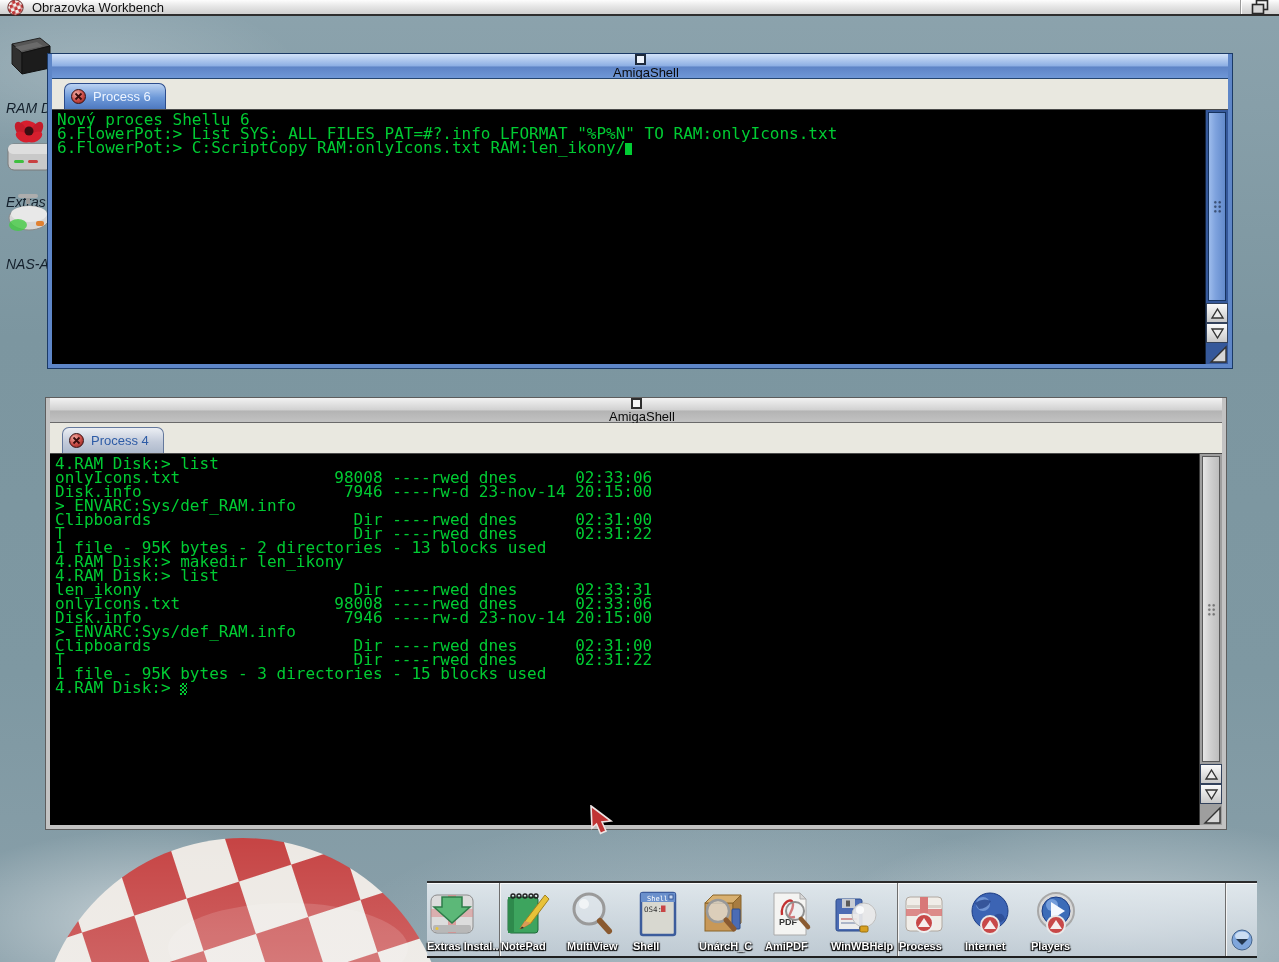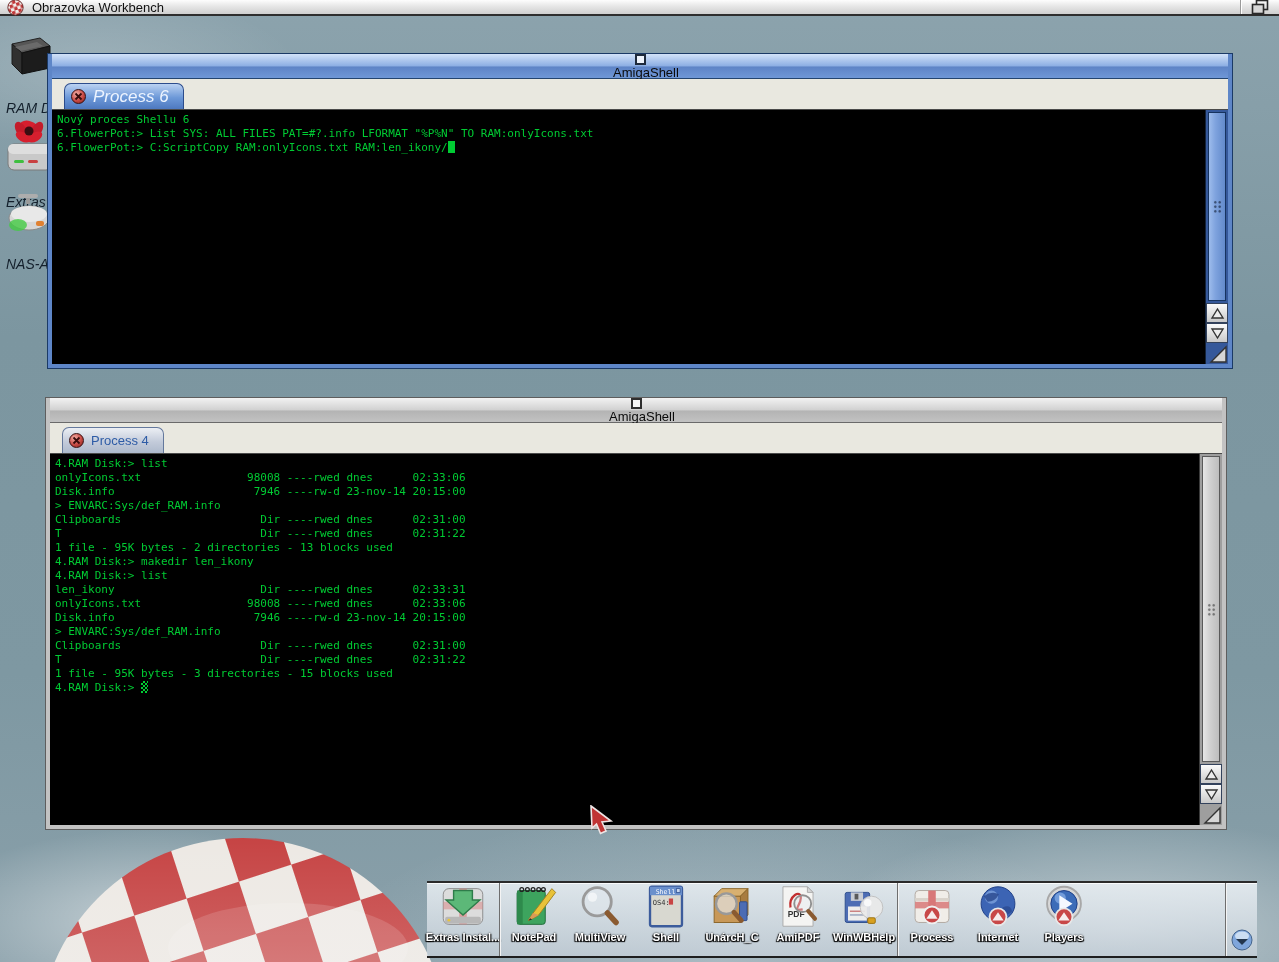--- a/index.html
+++ b/index.html
@@ -47,30 +47,30 @@
   .tb-gadgets { margin-left:auto; display:flex; height:100%; }
   .tb-g { width:24px; height:100%; display:flex; align-items:center; justify-content:center; cursor:pointer;
           border-left:1px solid rgba(20,30,60,.45); box-shadow:inset 1px 0 0 rgba(255,255,255,.5); }
   .tb-g svg { display:block; }
   .win.active .tb-g { color:#14243C; } .win.inactive .tb-g { color:#2E2E2E; }
 
   .tabstrip { height:31px; background:#E9E8E0; border-bottom:1px solid #4A4A4A; display:flex; align-items:flex-end; padding-left:12px; position:relative; }
   .tab { height:26px; min-width:96px; padding:0 14px 0 6px; display:flex; align-items:center; gap:7px;
          border:1px solid #2C4C8C; border-bottom:none; border-radius:7px 7px 0 0; cursor:pointer; }
   .win.active .tab { background:linear-gradient(#BBD2F2, #6C98D8 55%, #4E79C0); }
-  .win.active .tab .tab-label { color:#EDF4FF; font-size:17px;font-style:italic; }
+  .win.active .tab .tab-label { color:#EDF4FF; font-size:13px; }
   .win.inactive .tab { background:linear-gradient(#ECEFF4, #C3CBDA 55%, #AEBACC); border-color:#64789C; }
   .win.inactive .tab .tab-label { color:#2E5CA6; font-size:13px; }
   .tab-ball { width:15px; height:15px; border-radius:50%; flex:0 0 auto;
     background:radial-gradient(circle at 35% 30%, #F4B0A8, #C84A44 55%, #7C1E18); border:1px solid #3A1010; position:relative; }
   .tab-ball svg { position:absolute; left:2px; top:2px; }
 
   .body-row { flex:1; display:flex; min-height:0; }
   .console { flex:1; background:#000; overflow:hidden; padding:3px 0 0 5px; cursor:text; }
-  .console pre, .promptline { font-family:"DejaVu Sans Mono", monospace; font-size:11px; line-height:14px; color:#00CC33; white-space:pre; }
+  .console pre, .promptline { font-family:"DejaVu Sans Mono", monospace; font-size:16px; line-height:14px; color:#00CC33; white-space:pre; }
   .cursor-solid { display:inline-block; width:7px; height:12px; background:#00CC33; vertical-align:-2px; }
   .cursor-dither { display:inline-block; width:7px; height:12px; vertical-align:-2px;
     background:repeating-conic-gradient(#00CC33 0% 25%, #000 0% 50%); background-size:4px 4px; }
 
   
   .sb { width:23px; display:flex; flex-direction:column; border-left:1px solid #14243C; }
   .win.active .sb { background:#35589A; }
   .win.inactive .sb { background:#9E9E9E; border-left-color:#3C3C3C; }
   .sb-track { flex:1; padding:2px; }
   .sb-thumb { width:100%; height:100%; border:1px solid #16335F; display:flex; align-items:center; justify-content:center; }
@@ -82,21 +82,21 @@
   .win.inactive .grip { background-image:radial-gradient(circle, rgba(40,40,40,.55) 1px, transparent 1.4px); }
   .sb-btn { height:20px; border:1px solid #33425C; background:linear-gradient(#FBFBFB, #C9C9C9);
     display:flex; align-items:center; justify-content:center; cursor:pointer; padding:0; }
   .sb-corner { height:21px; display:flex; align-items:flex-end; justify-content:flex-end; cursor:nwse-resize; }
 
   
   .dock { position:absolute; left:427px; top:881px; width:830px; height:77px; z-index:40;
     background:linear-gradient(rgba(238,243,247,.82), rgba(198,208,217,.78));
     border-top:2px solid #2A2A2A; border-bottom:2px solid #1E1E1E;
     box-shadow:inset 0 1px 0 rgba(255,255,255,.8); display:flex; align-items:stretch; }
-  .dock-item { width:66px; display:flex; flex-direction:column; align-items:center; justify-content:flex-end; padding-bottom:13px; cursor:pointer; }
+  .dock-item { width:66px; display:flex; flex-direction:column; align-items:flex-start; justify-content:flex-end; padding-bottom:4px; cursor:pointer; }
   .dock-item.wide { width:72px; }
   .dock-item svg { display:block; }
   .dock-label { font-size:11px; font-weight:bold; color:#FFF; white-space:nowrap;
     text-shadow:1px 1px 1px #000, -1px 1px 1px #000, 0 0 2px #000; margin-top:1px; }
   .dock-sep { width:2px; margin:0; background:linear-gradient(90deg, #6E6E6E 50%, #F4F4F4 50%); }
   .dock-spacer { flex:1; }
   .dock-hide { width:30px; display:flex; align-items:flex-end; justify-content:center; padding-bottom:4px; cursor:pointer; }
 
   
   .pointer { position:absolute; left:589px; top:805px; z-index:60; }

